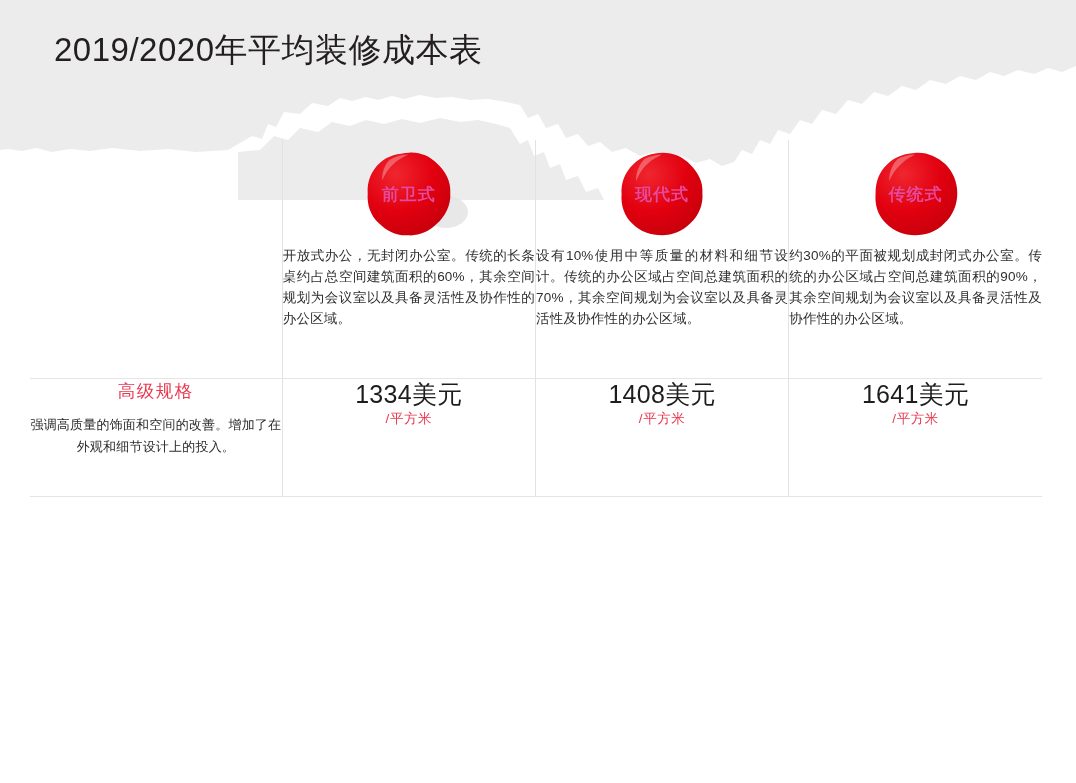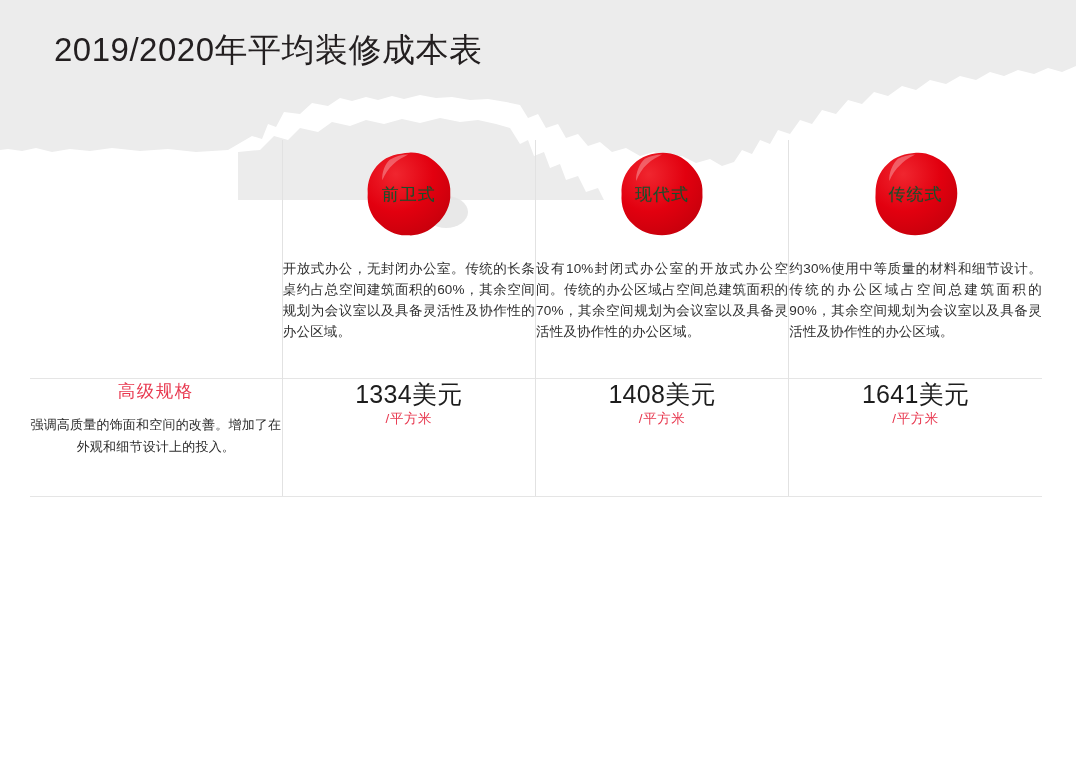--- a/index.html
+++ b/index.html
@@ -96,29 +96,29 @@
     justify-content: center;
   }
   .stamp svg {
     position: absolute;
     left: 0; top: 0;
     width: 86px; height: 86px;
   }
   .stamp-label {
     position: relative;
     z-index: 2;
-    color: #14532d;
+    color: #ec4899;
     font-size: 17px;
     letter-spacing: 1px;
-    font-weight: 400;
+    font-weight: 700;
     text-shadow: 0 0 1px rgba(120,0,0,.35);
   }
 
   .hdr-desc {
-    margin-top: 14px;
+    margin-top: 1px;
     font-size: 13.5px;
     line-height: 21px;
     color: #2f2f2f;
     text-align: justify;
     text-justify: inter-character;
     letter-spacing: 0.2px;
   }
 
   
   .spec-cell {
@@ -255,21 +255,21 @@
               C98,62 93,75 83,84 C74,93 62,98 50,98
               C37,98 25,94 16,85 C6,76 2,63 3,50
               C2,37 7,24 17,15 C26,6 39,2 51,2 Z"></path>
             <path fill="#ffffff" opacity="0.30" d="
               M30,9 C36,6 43,4 50,4 C45,7 38,10 33,15
               C27,20 23,27 20,35 C19,26 24,14 30,9 Z"></path>
           </svg>
           <span class="stamp-label">现代式</span>
         </div>
       </div>
-      <div class="hdr-desc">设有10%封闭式办公室的开放式办公空间。传统的办公区域占空间总建筑面积的70%，其余空间规划为会议室以及具备灵活性及协作性的办公区域。</div>
+      <div class="hdr-desc">设有10%使用中等质量的材料和细节设计。传统的办公区域占空间总建筑面积的70%，其余空间规划为会议室以及具备灵活性及协作性的办公区域。</div>
     </td>
 
     <td class="hdr-cell vdiv">
       <div class="stamp-wrap">
         <div class="stamp">
           <svg viewBox="0 0 100 100">
             <defs>
               <radialGradient id="gC" cx="34%" cy="26%" r="78%">
                 <stop offset="0%" stop-color="#f0262f"></stop>
                 <stop offset="58%" stop-color="#e2000f"></stop>
@@ -281,21 +281,21 @@
               C98,62 93,75 83,84 C74,94 61,98 49,98
               C36,98 24,93 15,84 C5,74 2,62 3,49
               C3,36 7,24 17,15 C26,6 38,3 50,2 Z"></path>
             <path fill="#ffffff" opacity="0.30" d="
               M29,9 C35,6 42,4 49,4 C44,7 37,10 32,16
               C26,21 22,28 19,35 C18,26 23,14 29,9 Z"></path>
           </svg>
           <span class="stamp-label">传统式</span>
         </div>
       </div>
-      <div class="hdr-desc">约30%使用中等质量的材料和细节设计。传统的办公区域占空间总建筑面积的90%，其余空间规划为会议室以及具备灵活性及协作性的办公区域。</div>
+      <div class="hdr-desc">约30%的平面被规划成封闭式办公室。传统的办公区域占空间总建筑面积的90%，其余空间规划为会议室以及具备灵活性及协作性的办公区域。</div>
     </td>
   </tr>
 
 
 
   <tr class="row-high">
     <td class="spec-cell hrow lastrow">
       <div class="spec-title">高级规格</div>
       <div class="spec-desc">强调高质量的饰面和空间的改善。增加了在外观和细节设计上的投入。</div>
     </td>

